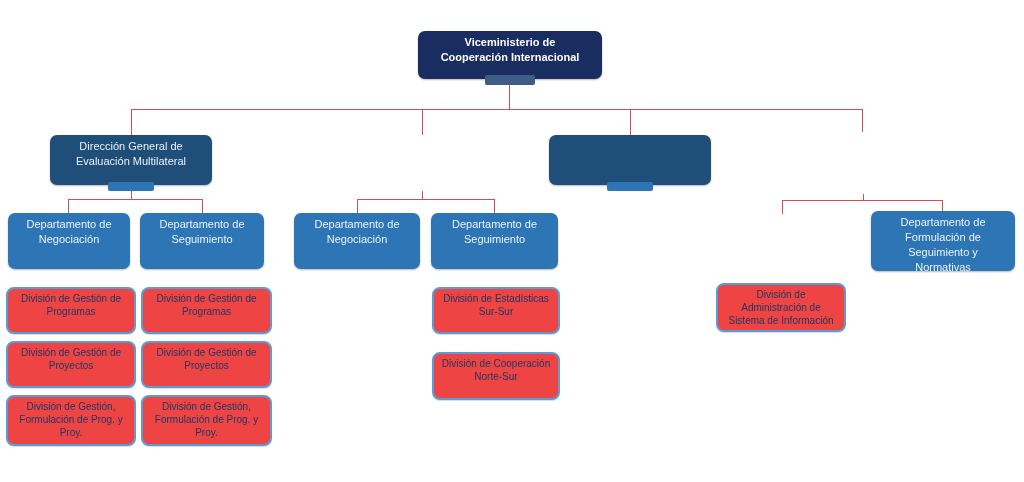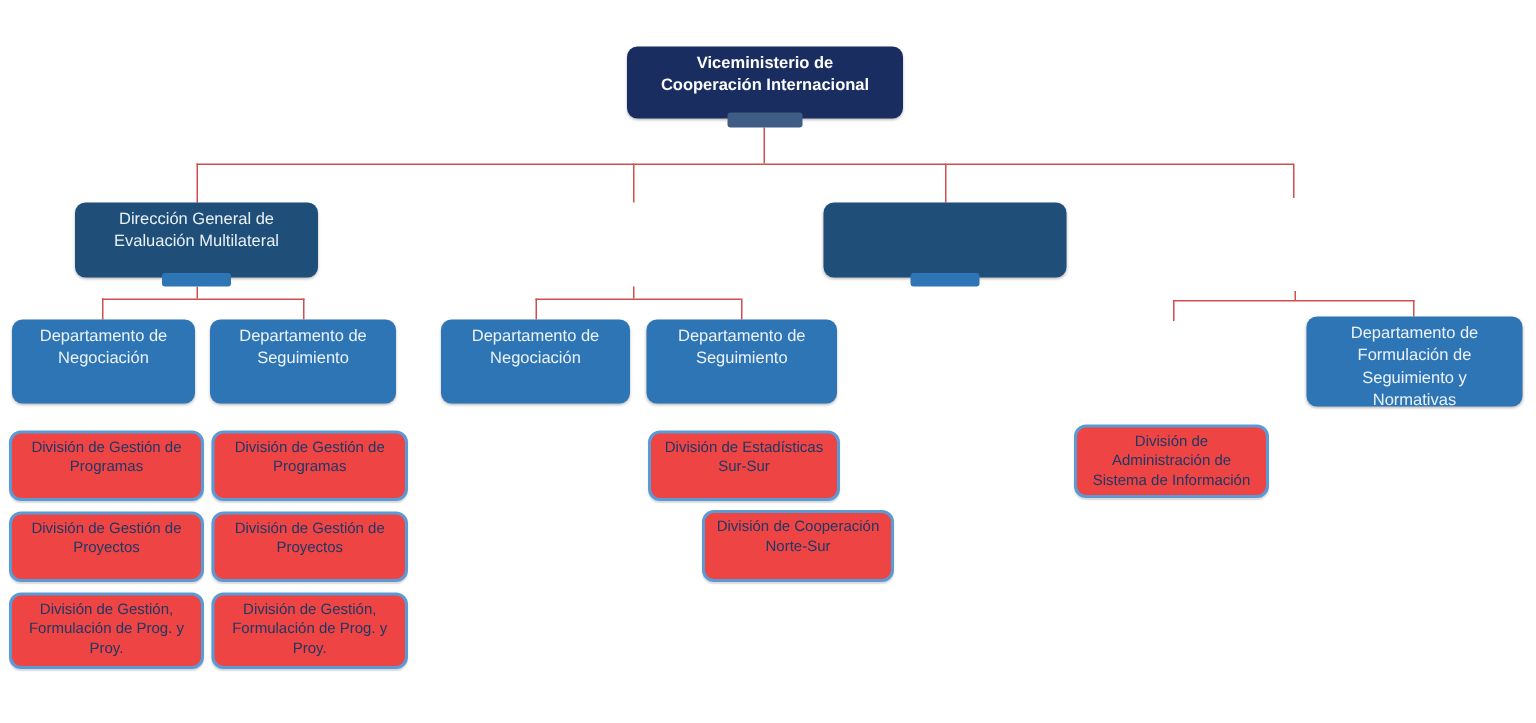--- a/index.html
+++ b/index.html
@@ -122,21 +122,21 @@
   <div class="node l4" style="left:141px;top:341px;width:131px;height:47px;">
     <span class="lbl">División de Gestión de Proyectos</span>
   </div>
   <div class="node l4" style="left:141px;top:395px;width:131px;height:51px;">
     <span class="lbl">División de Gestión, Formulación de Prog. y Proy.</span>
   </div>
 
   <div class="node l4" style="left:432px;top:287px;width:128px;height:47px;">
     <span class="lbl">División de Estadísticas Sur-Sur</span>
   </div>
-  <div class="node l4" style="left:432px;top:340px;width:128px;height:48px;margin-left:36px;">
+  <div class="node l4" style="left:432px;top:352px;width:128px;height:48px;">
     <span class="lbl">División de Cooperación Norte-Sur</span>
   </div>
 
   <div class="node l4" style="left:716px;top:283px;width:130px;height:49px;">
     <span class="lbl">División de Administración de Sistema de Información</span>
   </div>
 
 </div>
 
 </body></html>

